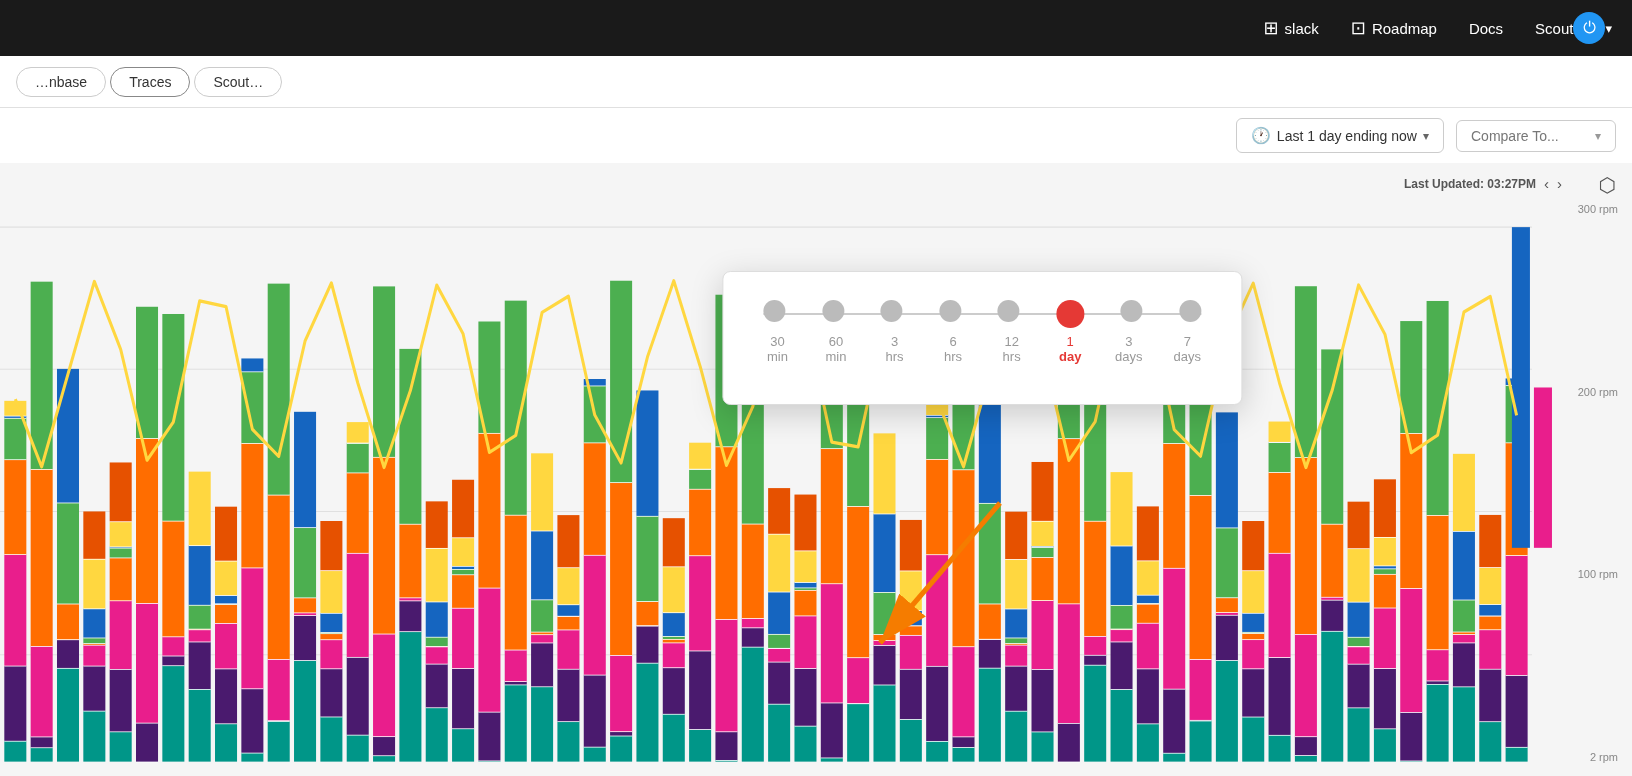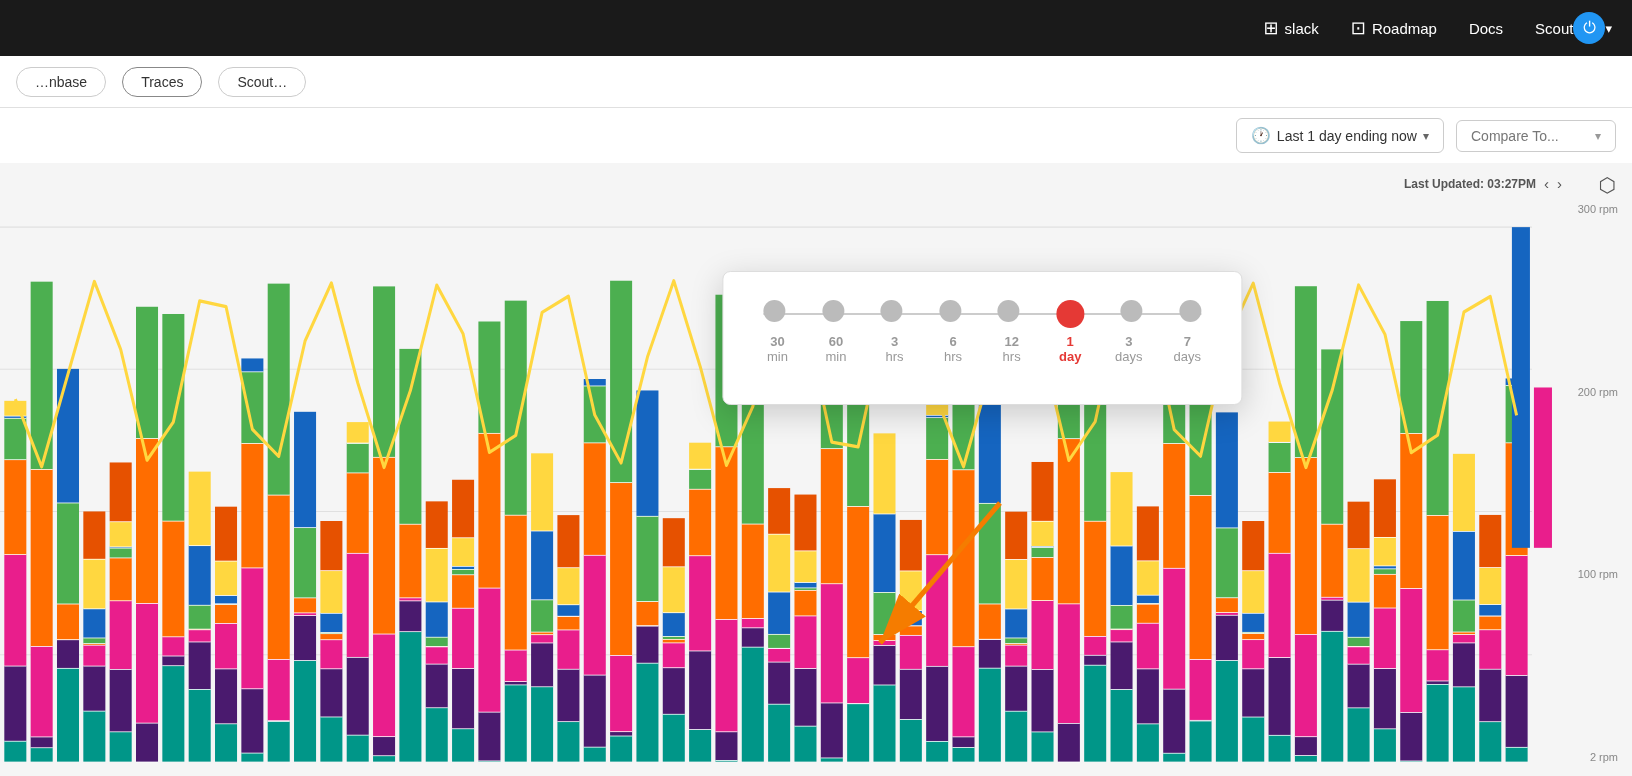--- a/index.html
+++ b/index.html
@@ -40,21 +40,21 @@
     }
 
     
     .sub-nav {
       background: #fff;
       border-bottom: 1px solid #e0e0e0;
       height: 52px;
       display: flex;
       align-items: center;
       padding: 0 16px;
-      gap: 16px;
+      gap: 4px;
       position: relative;
       z-index: 10;
     }
     .tab-btn {
       padding: 6px 18px;
       border: 1.5px solid #ccc;
       border-radius: 20px;
       background: #fff;
       font-size: 14px;
       color: #333;
@@ -216,21 +216,21 @@
       align-items: center;
       font-size: 13px;
       color: #999;
       width: 28px;
       text-align: center;
     }
     .tl-lbl.selected {
       color: #e53935;
       font-weight: 700;
     }
-    .tl-lbl span:first-child { font-weight: 700; text-align: center; }
+    .tl-lbl span:first-child { font-weight: 400; text-align: center; }
 
     
     .chart-svg {
       position: absolute;
       bottom: 0;
       left: 0;
       right: 50px;
       top: 0;
       width: calc(100% - 50px);
       height: 100%;

